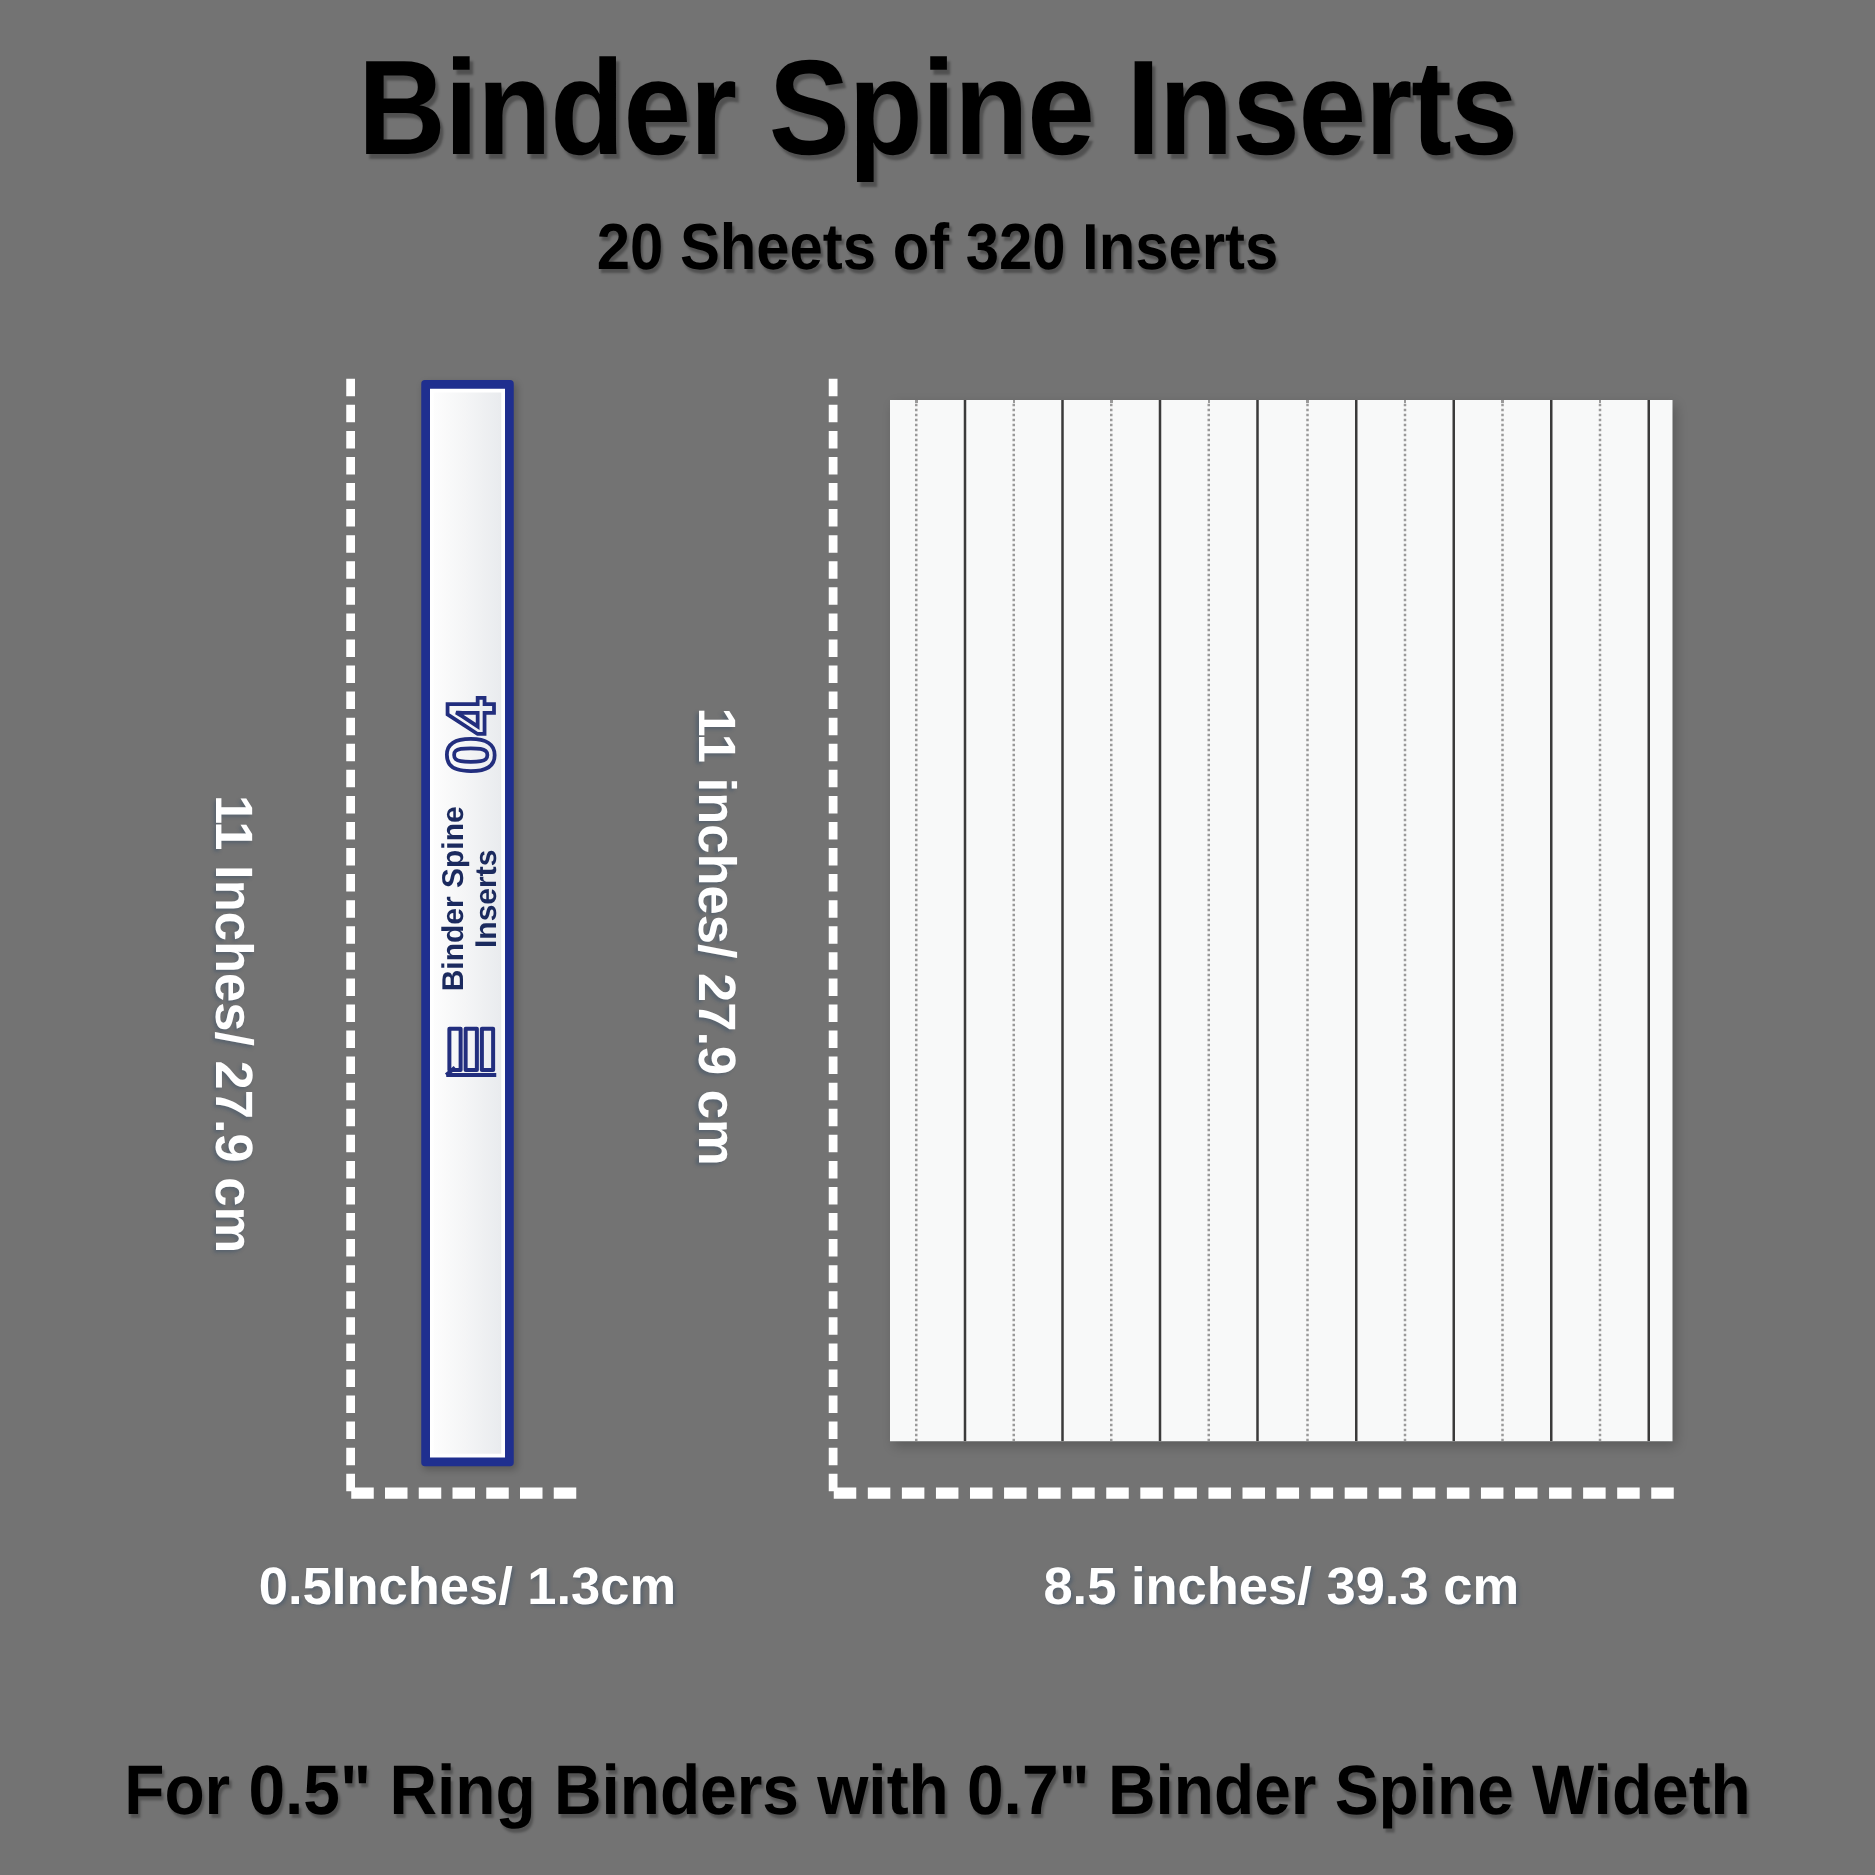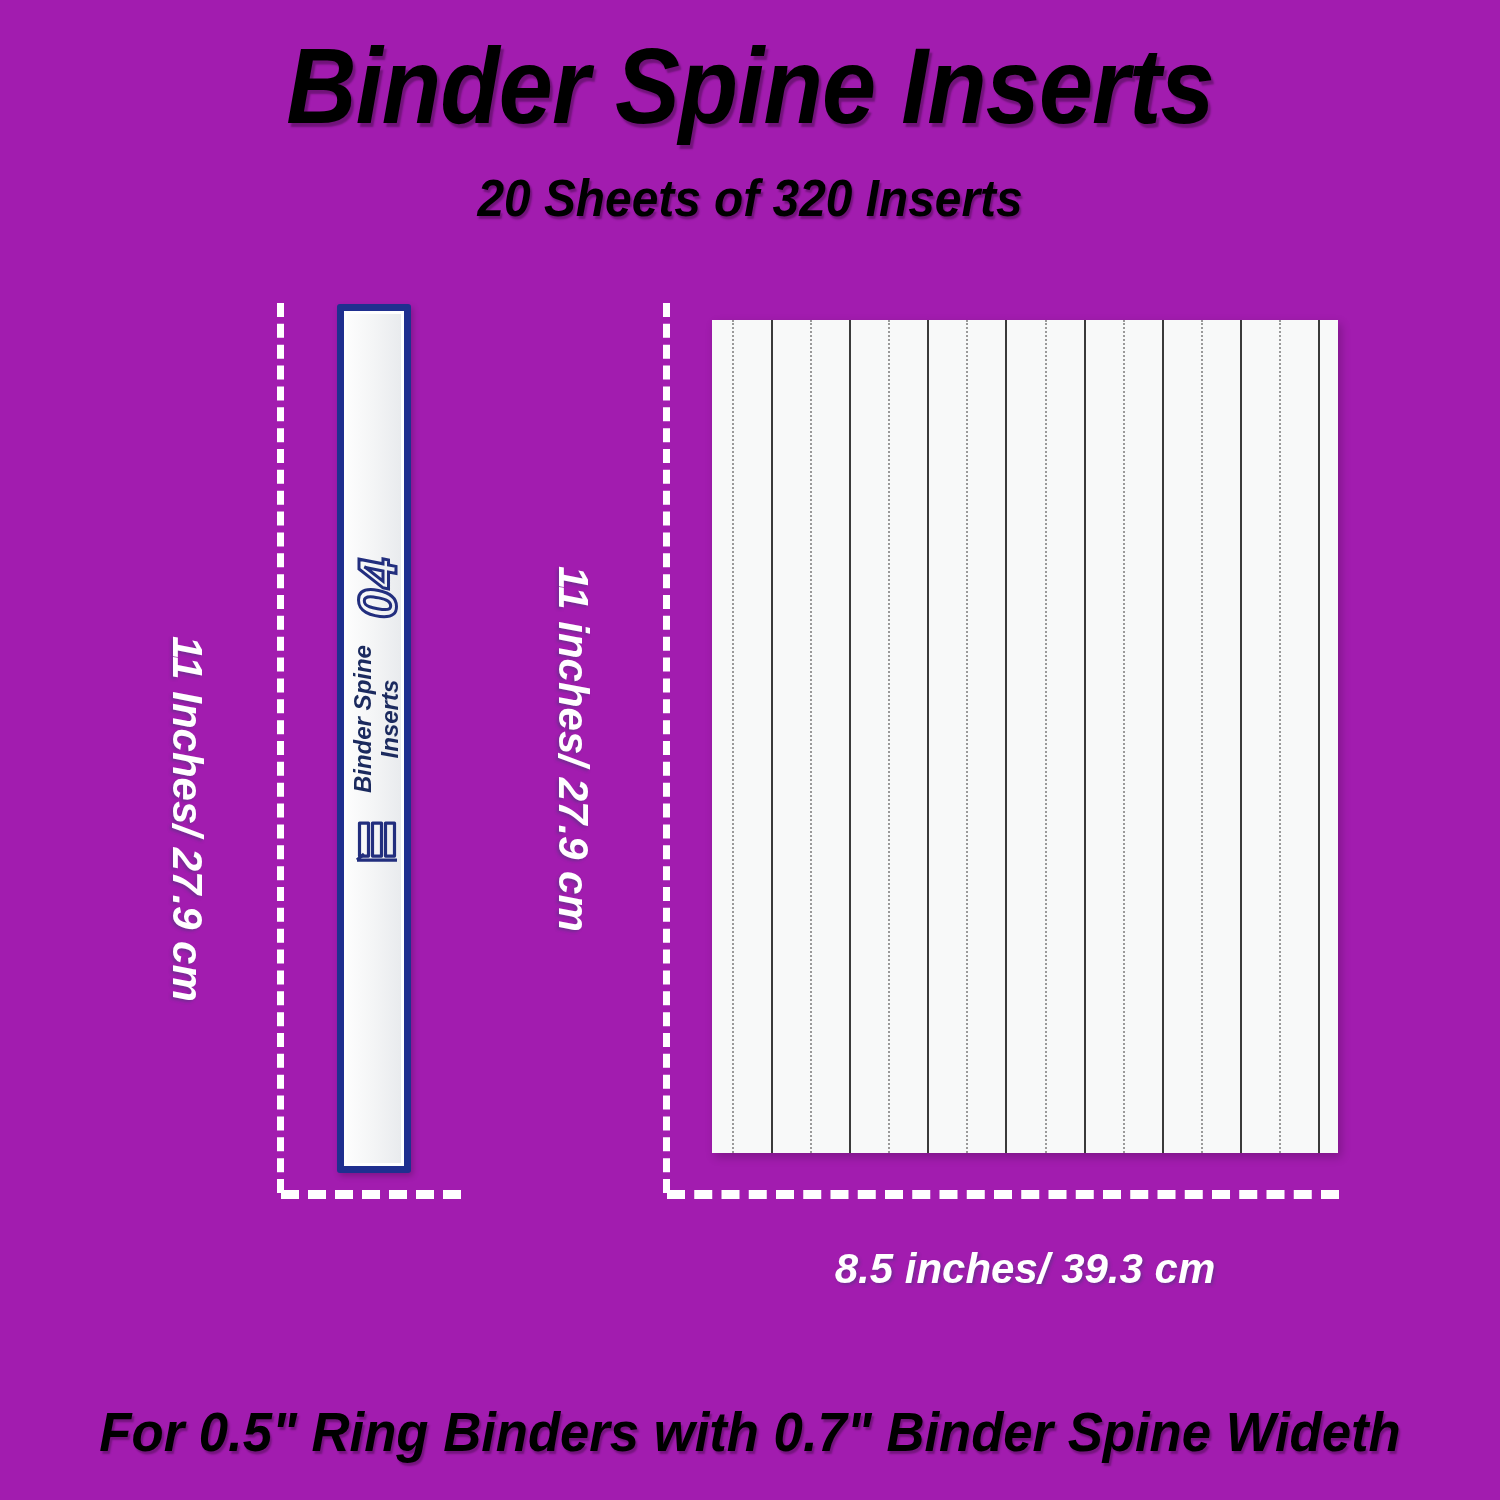--- a/index.html
+++ b/index.html
@@ -7,23 +7,22 @@
     margin: 0;
     padding: 0;
   }
   body {
     font-family: "Liberation Sans", sans-serif;
   }
   #stage {
     position: relative;
     width: 1500px;
     height: 1500px;
-    background: #a21caf;
+    background: #737373;
     overflow: hidden;
-    font-style: italic;
   }
 
   
   .title {
     position: absolute;
     left: 0;
     top: 32px;
     width: 1500px;
     text-align: center;
     font-size: 108px;
@@ -222,20 +221,21 @@
             </svg>
           </span>
 
         </div>
       </div>
     </div>
   </div>
 
   <div class="dim-v" style="left:208px; top:636px;">11 Inches/ 27.9 cm</div>
 
+  <div class="dim-h" style="left:84px; top:1248px; width:580px;">0.5Inches/ 1.3cm</div>
 
   <div class="guide-v" style="left:663px; top:303px; height:890px;"></div>
 
   <div class="guide-h" style="left:667px; top:1190px; width:672px;"></div>
 
   <div class="sheet">
 
   <div class="sheet-line perf" style="left: 20px;"></div>
       <div class="sheet-line solid" style="left: 59px;"></div>
       <div class="sheet-line perf" style="left: 98px;"></div>

